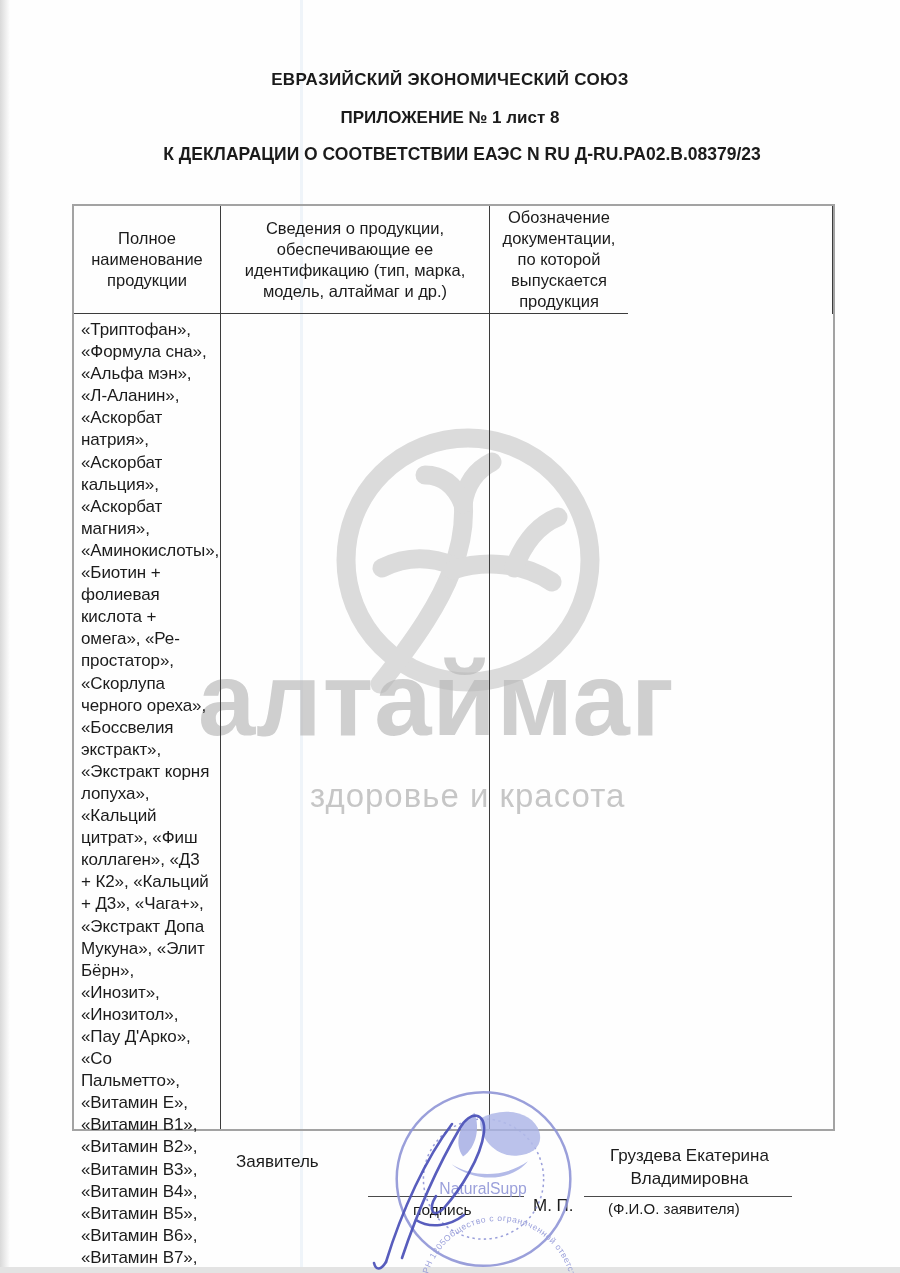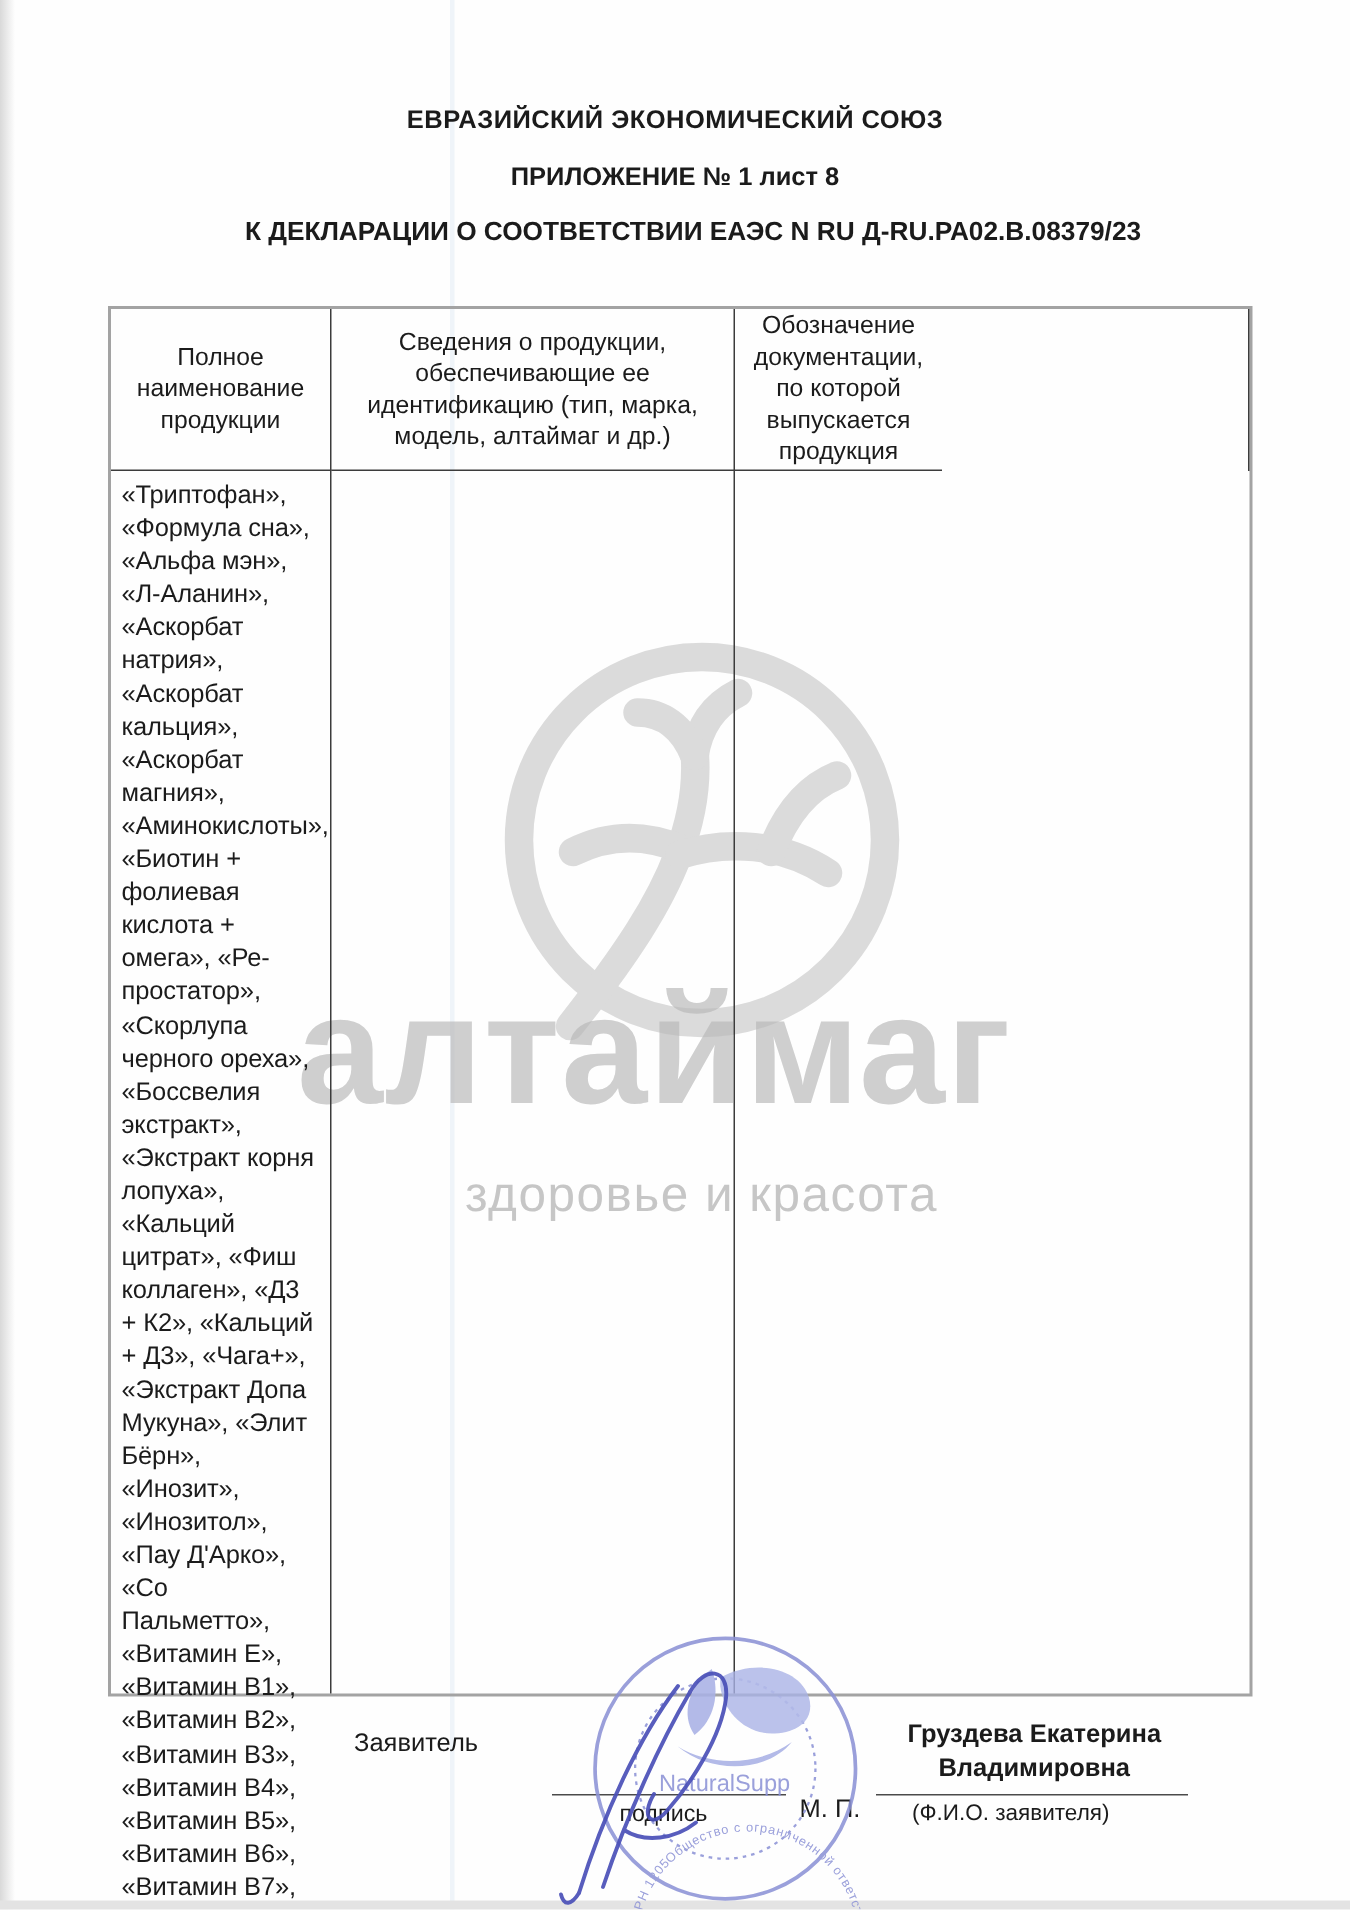--- a/index.html
+++ b/index.html
@@ -41,21 +41,21 @@
   .td-ident{letter-spacing:-0.1px;}
 
   
   .footer-label{position:absolute;font-size:17px;z-index:2;}
   .lbl-applicant{left:236px;top:1152px;}
   .sig-line{position:absolute;left:368px;top:1196px;width:156px;border-bottom:1.6px solid #4a4a4a;z-index:2;}
   .lbl-podpis{left:413px;top:1201px;font-size:15.5px;z-index:4;}
   .lbl-mp{left:533px;top:1196px;}
   .fio-line{position:absolute;left:584px;top:1196px;width:208px;border-bottom:1.6px solid #4a4a4a;z-index:2;}
   .fio-name{position:absolute;left:592px;top:1144px;width:195px;text-align:center;
-    font-size:17px;line-height:23px;z-index:2;font-weight:bold;}
+    font-size:17px;line-height:23px;z-index:2;}
   .lbl-fio-caption{left:608px;top:1200px;font-size:15px;text-align:right;}
 
   
   .stamp{position:absolute;left:386px;top:1086px;z-index:3;opacity:.88;}
   .signature{position:absolute;left:358px;top:1098px;z-index:5;opacity:.92;}
 </style>
 </head>
 <body>
 
 <div class="page">

